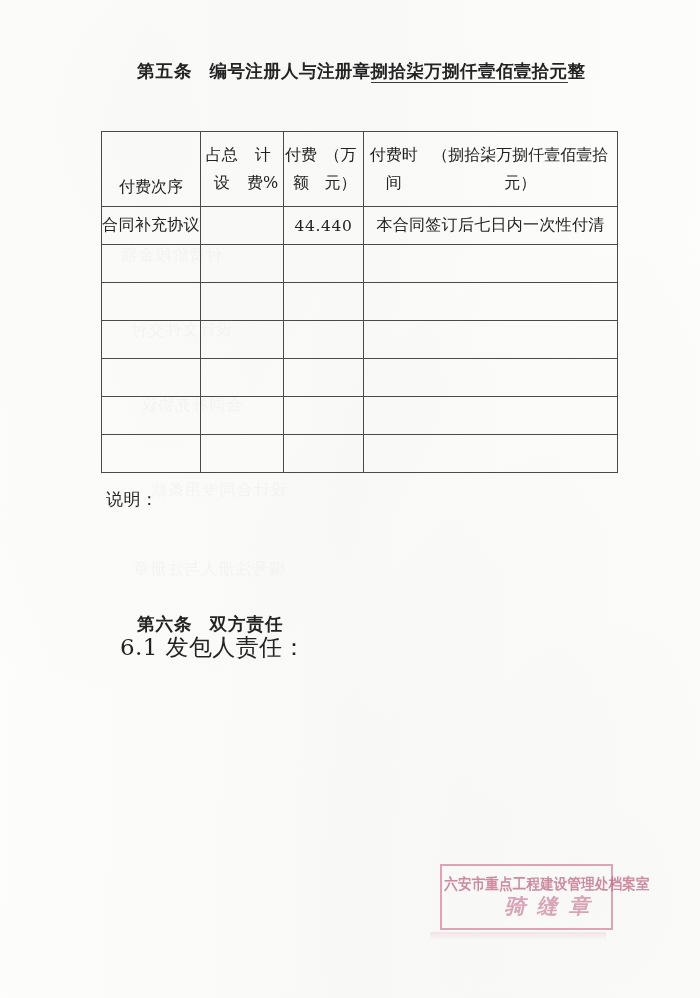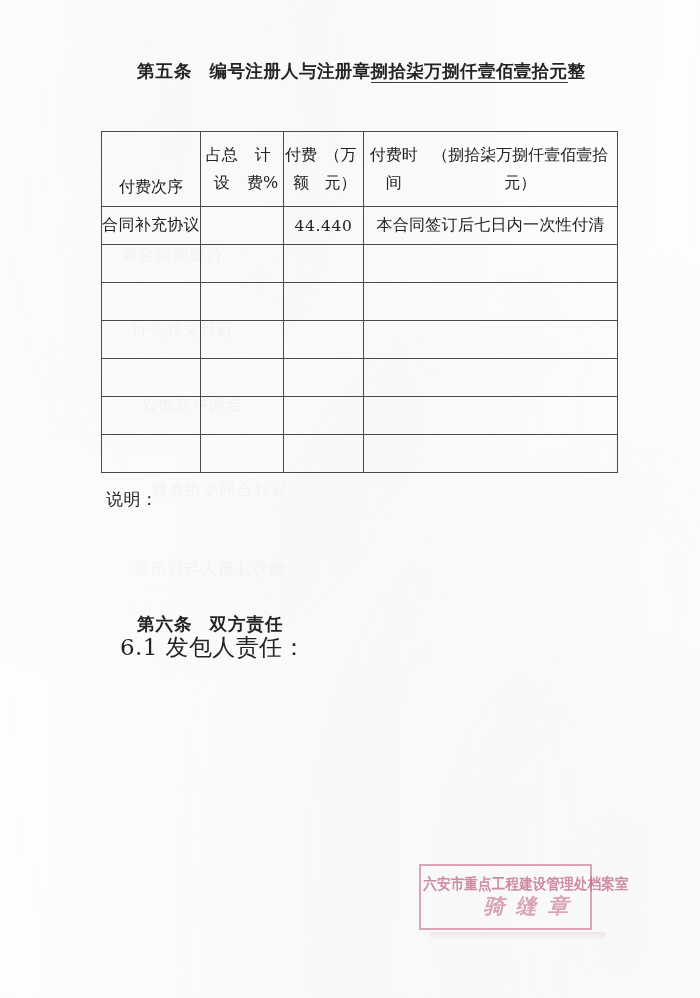--- a/index.html
+++ b/index.html
@@ -174,21 +174,21 @@
   }
   #ghost-1 { left: 132px; top: 559px; }
   #ghost-2 { left: 150px; top: 480px; }
   #ghost-3 { left: 120px; top: 245px; }
   #ghost-4 { left: 130px; top: 320px; }
   #ghost-5 { left: 140px; top: 395px; }
 
   
   .stamp {
     position: absolute;
-    left: 419px;
+    left: 440px;
     top: 864px;
     width: 173px;
     height: 66px;
     border: 2px solid rgba(196, 104, 132, 0.62);
     box-sizing: border-box;
     display: flex;
     flex-direction: column;
     align-items: center;
     justify-content: center;
     z-index: 3;

